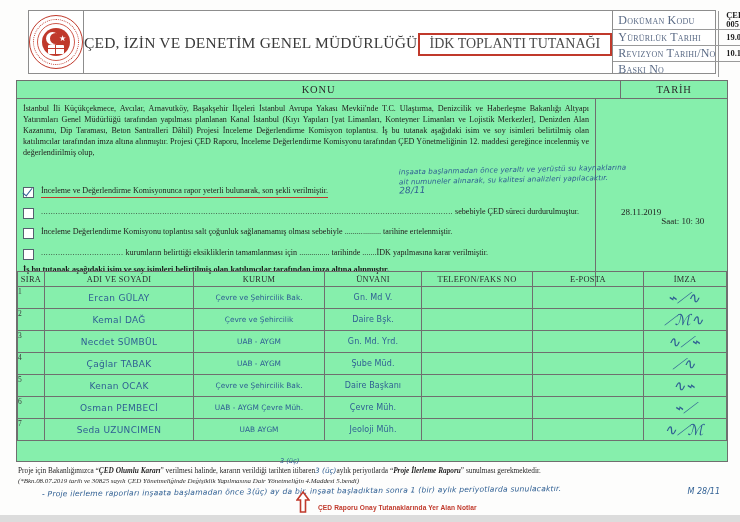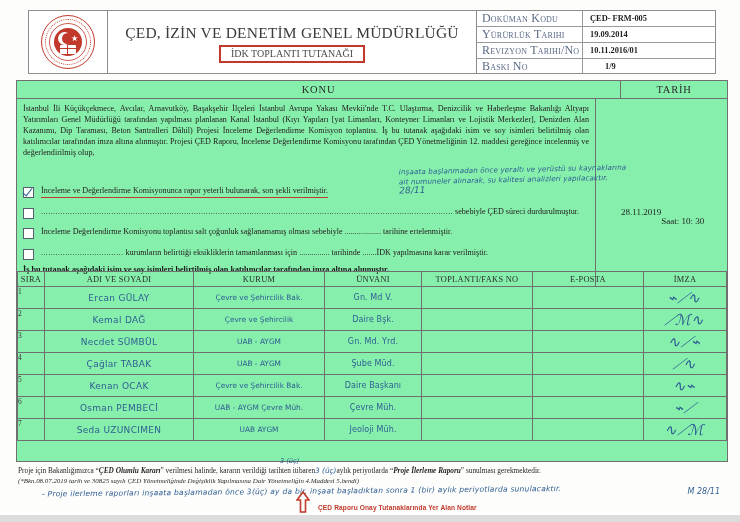--- a/index.html
+++ b/index.html
@@ -58,28 +58,28 @@
     border-radius:1px;
   }
   .emblem .book:before{
     content:"";position:absolute;left:0;top:3px;width:16px;height:1px;background:#c0392b;
   }
   .emblem .book:after{
     content:"";position:absolute;left:7px;top:0;width:1px;height:9px;background:#c0392b;
   }
   .hdr-title{
     flex:1;border-right:1px solid #8d8d8d;
-    display:flex;flex-direction:column;align-items:center;justify-content:center;
+    display:flex;flex-direction:row;align-items:center;justify-content:center;
     padding-top:2px;
   }
   .hdr-title .l1{
     font-size:15.5px;letter-spacing:.2px;color:#3a3a3a;white-space:nowrap;
   }
   .hdr-title .l2{
-    margin-top:3px;font-size:10px;color:#4a4a4a;
+    margin-top:3px;font-size:14px;color:#4a4a4a;
     border:2px solid #c0392b;padding:1px 10px 2px 10px;white-space:nowrap;
   }
   .hdr-meta{width:238px;display:flex;flex-direction:column;}
   .meta-row{
     flex:1;display:flex;border-bottom:1px solid #9a9a9a;
   }
   .meta-row:last-child{border-bottom:none;gap:15px;}
   .meta-k{
     width:100px;padding:0 0 0 5px;display:flex;align-items:center;
     font-size:12px;color:#5b6b86;font-variant:small-caps;
@@ -313,21 +313,21 @@
       </div>
     </div>
 
     <table class="sig-table">
       <thead>
         <tr>
           <th class="c-sira">SIRA</th>
           <th class="c-ad">ADI VE SOYADI</th>
           <th class="c-kurum">KURUM</th>
           <th class="c-unvan">ÜNVANI</th>
-          <th class="c-tel">TOPLANTI/FAKS NO</th>
+          <th class="c-tel">TELEFON/FAKS NO</th>
           <th class="c-mail">E-POSTA</th>
           <th>İMZA</th>
         </tr>
       </thead>
       <tbody>
         <tr>
           <td class="td-sira">1</td>
           <td class="td-hw">Ercan GÜLAY</td>
           <td class="td-hw tiny">Çevre ve Şehircilik Bak.</td>
           <td class="td-hw small">Gn. Md V.</td>

